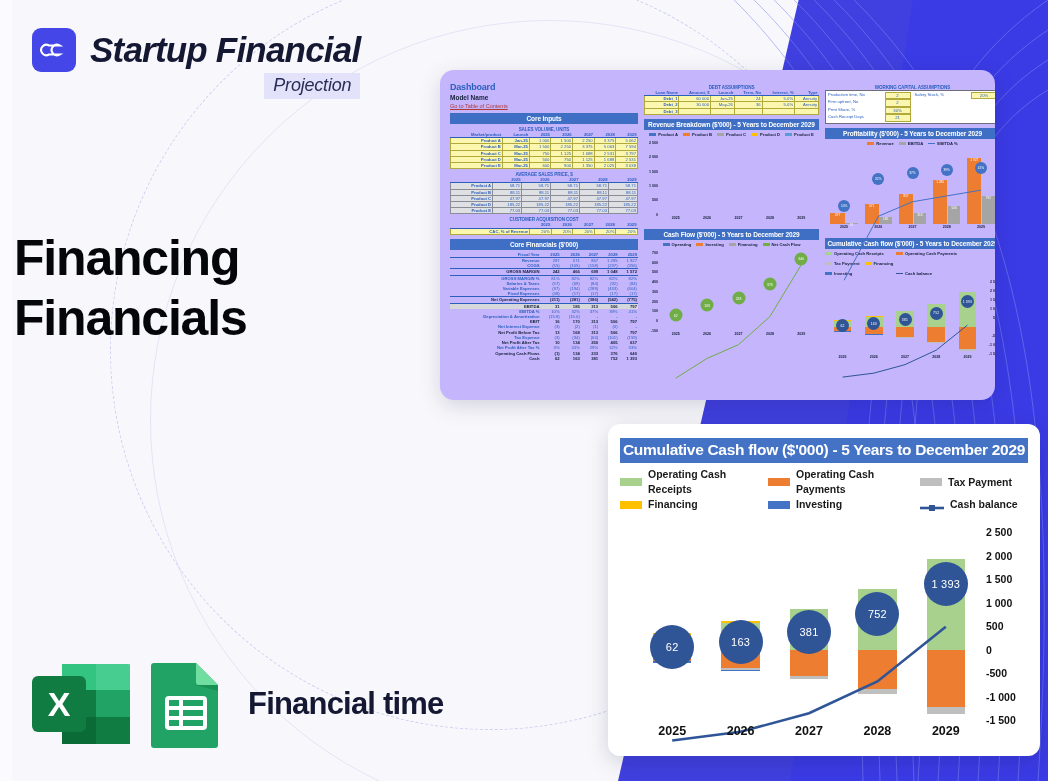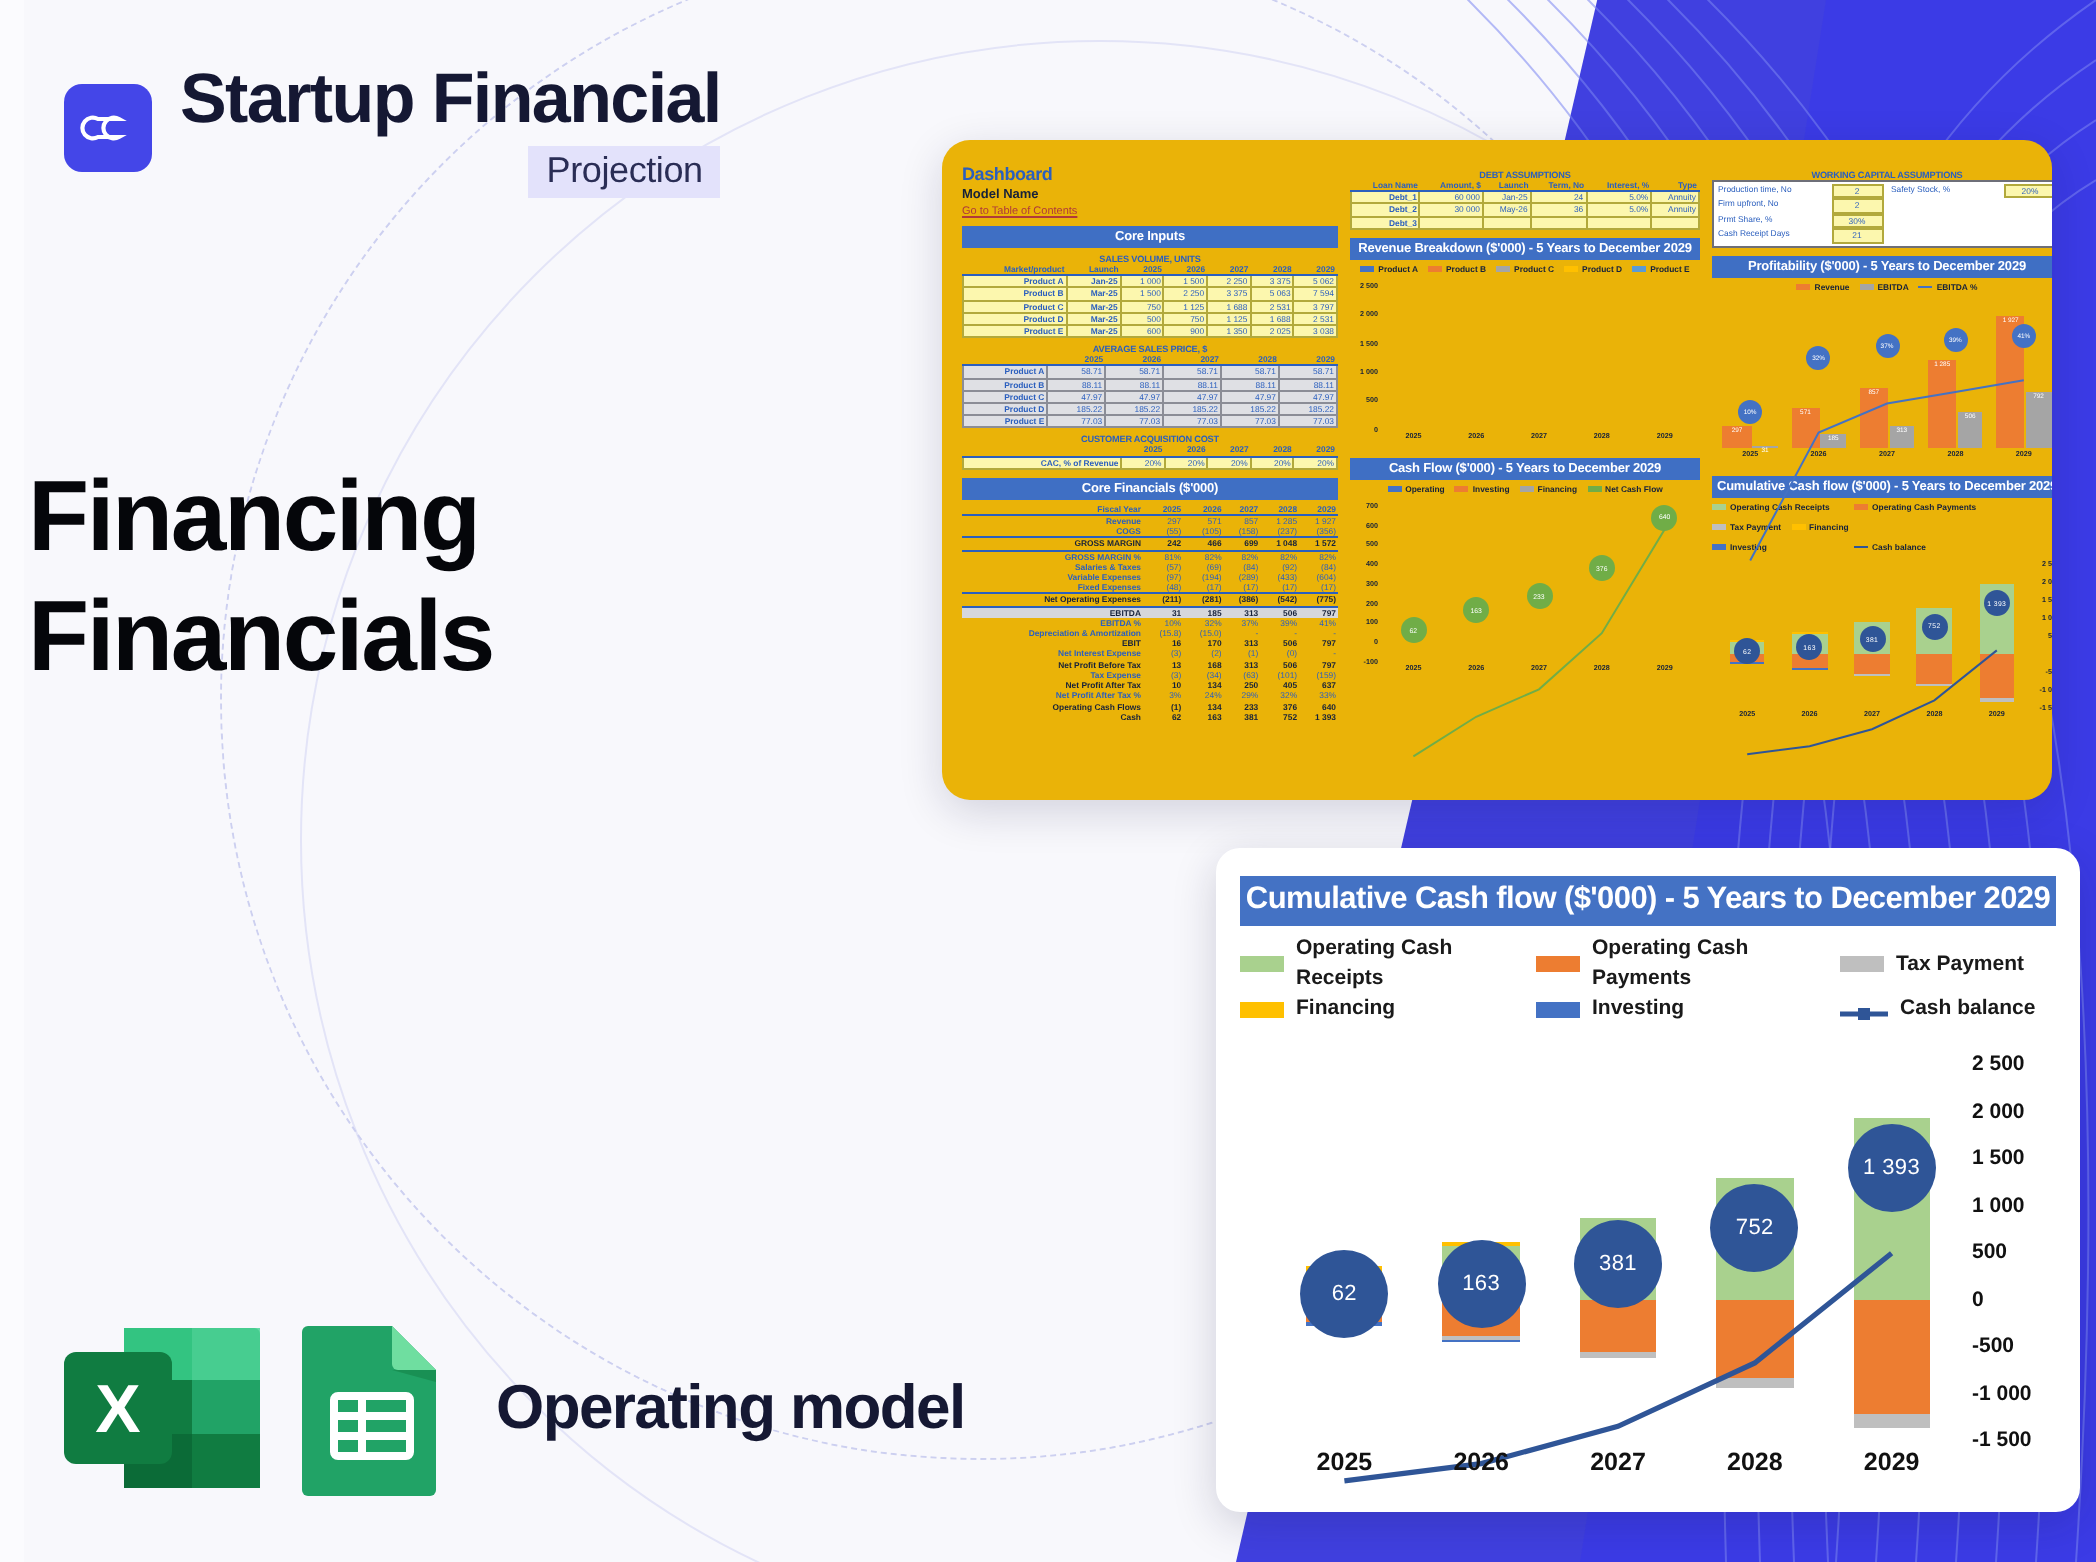--- a/index.html
+++ b/index.html
@@ -30,21 +30,21 @@
   .bg-solid-arc{
     position:absolute; left:150px; top:20px; width:800px; height:800px;
     border:1.5px solid #e3e4f7; border-radius:50%;
   }
   .bg-left-strip{
     position:absolute; left:0; top:0; width:12px; height:781px; background:#fbfbfe;
   }
   .bg-waves{ position:absolute; top:0; right:0; width:430px; height:781px; }
 
   
-  #brand { position:absolute; left:32px; top:28px; display:flex; align-items:center; z-index:5; }
+  #brand { position:absolute; left:32px; top:28px; display:flex; align-items:flex-start; z-index:5;font-style:italic; }
   .brand-mark{
     width:44px; height:44px; border-radius:9px; background:#4446e8;
     display:flex; align-items:center; justify-content:center; flex:0 0 auto;
   }
   .brand-text-wrap{ margin-left:14px; }
   .brand-title{
     font-size:35px; font-weight:bold; color:#151833; letter-spacing:-0.8px;
     line-height:44px; white-space:nowrap;
   }
   .brand-sub-row{ display:flex; justify-content:flex-end; margin-top:1px; }
@@ -65,22 +65,22 @@
   
   #footer{ position:absolute; left:30px; top:660px; display:flex; align-items:center; z-index:5; }
   .xls-icon{ position:relative; width:104px; height:88px; }
   .gsheet-icon{ position:relative; width:76px; height:88px; margin-left:14px; }
   .footer-label{
     margin-left:24px; font-size:31px; font-weight:bold; color:#151833; letter-spacing:-0.8px;
   }
 
   
   #dash-card{
-    position:absolute; left:471px; top:70px; width:555px; height:330px;
-    background:#eab308; border-radius:14px; box-shadow:0 6px 22px rgba(20,20,60,.16);
+    position:absolute; left:440px; top:70px; width:555px; height:330px;
+    background:#c4b5fd; border-radius:14px; box-shadow:0 6px 22px rgba(20,20,60,.16);
     z-index:4; overflow:hidden; padding:12px 10px 8px 10px;
   }
   .dash-grid{ display:flex; gap:6px; height:100%; }
   .dash-col-left{ width:188px; flex:0 0 auto; }
   .dash-col-mid{ width:175px; flex:0 0 auto; }
   .dash-col-right{ width:175px; flex:0 0 auto; }
 
   .d-title{ font-size:9px; font-weight:bold; color:#2b5fbe; letter-spacing:-.2px; }
   .d-sub{ font-size:6.5px; font-weight:bold; color:#16213a; margin-top:2px;}
   .d-link{ font-size:5.5px; color:#b03a3a; text-decoration:underline; margin-top:2px; display:block;}
@@ -224,21 +224,21 @@
     <svg width="76" height="88" viewBox="0 0 76 88">
       <path d="M6 3 h42 l22 22 v60 a3 3 0 0 1 -3 3 H6 a3 3 0 0 1 -3 -3 V6 a3 3 0 0 1 3 -3 z" fill="#21a366"></path>
       <path d="M48 3 l22 22 H51 a3 3 0 0 1 -3 -3 z" fill="#6fdea0"></path>
       <path d="M48 25 h22 v6 l-22 -6 z" fill="#0f7a3d" opacity=".45"></path>
       <rect x="19" y="38" width="38" height="30" rx="2" fill="none" stroke="#ffffff" stroke-width="4"></rect>
       <line x1="19" y1="48" x2="57" y2="48" stroke="#ffffff" stroke-width="4"></line>
       <line x1="19" y1="58" x2="57" y2="58" stroke="#ffffff" stroke-width="4"></line>
       <line x1="33" y1="38" x2="33" y2="68" stroke="#ffffff" stroke-width="4"></line>
     </svg>
   </div>
-  <div class="footer-label">Operating model</div>
+  <div class="footer-label">Financial time</div>
 </div>
 
 <div id="dash-card">
   <div class="dash-grid">
 
     <div class="dash-col-left">
       <div class="d-title">Dashboard</div>
       <div class="d-sub">Model Name</div>
       <a class="d-link">Go to Table of Contents</a>
 

